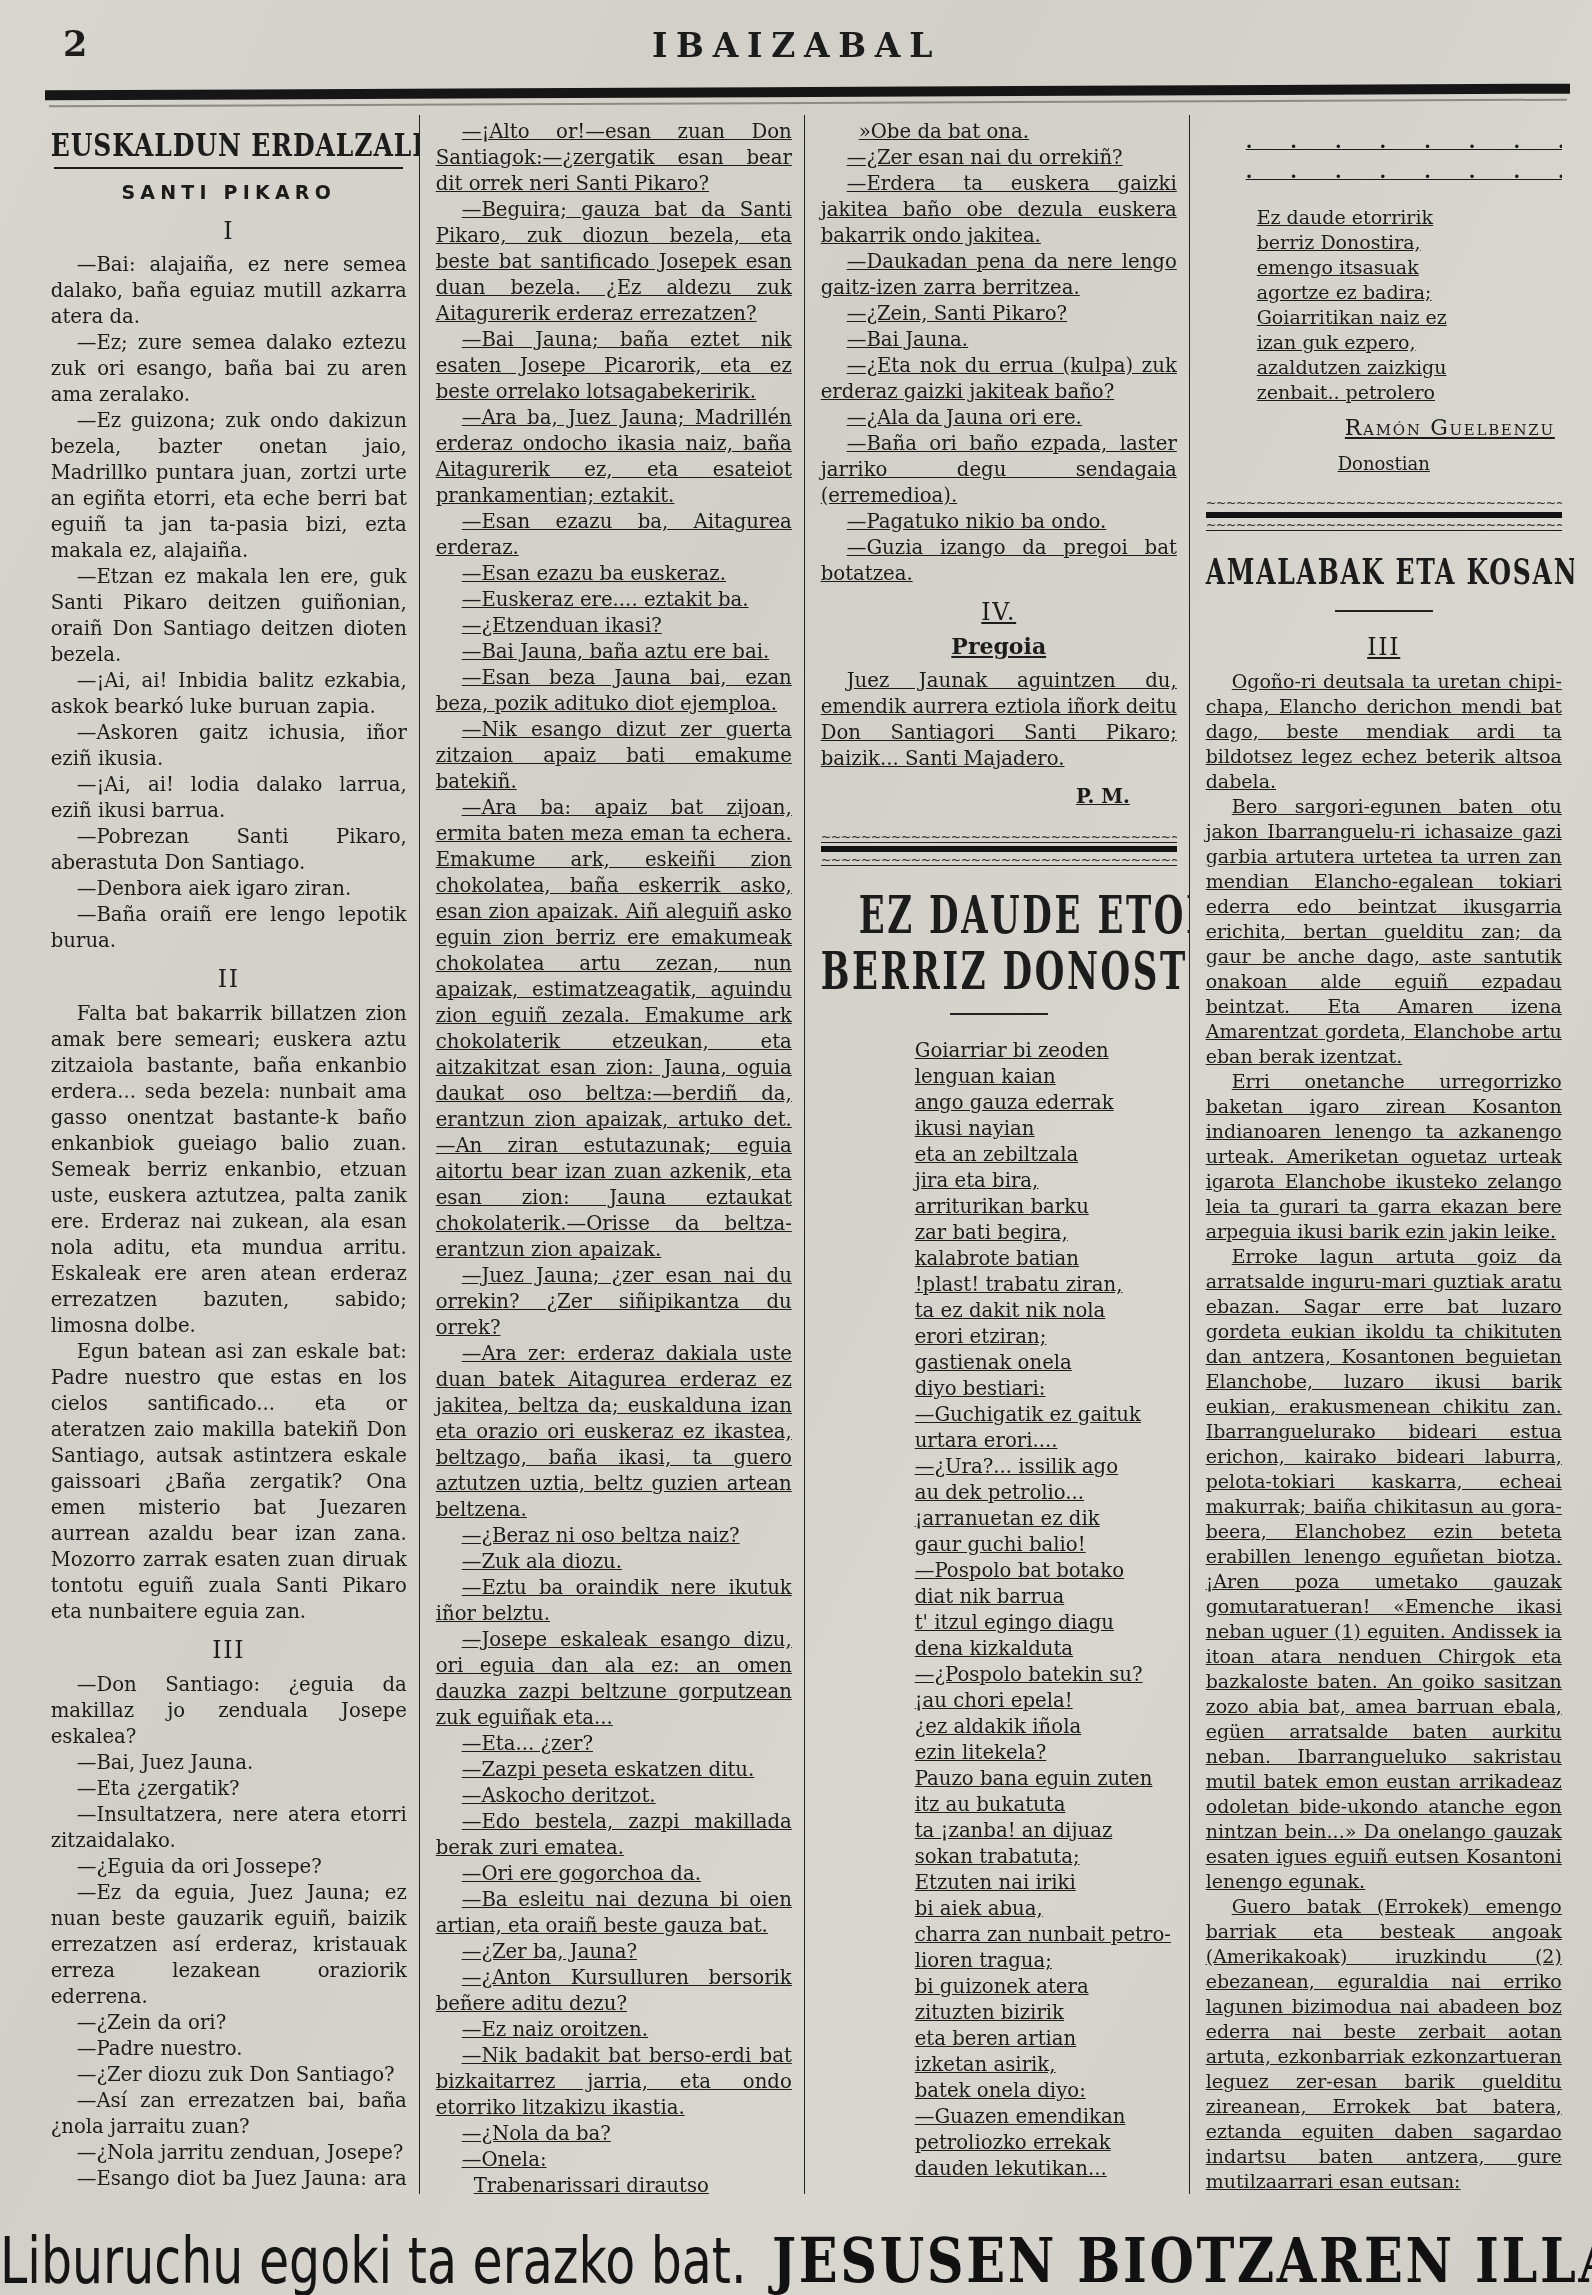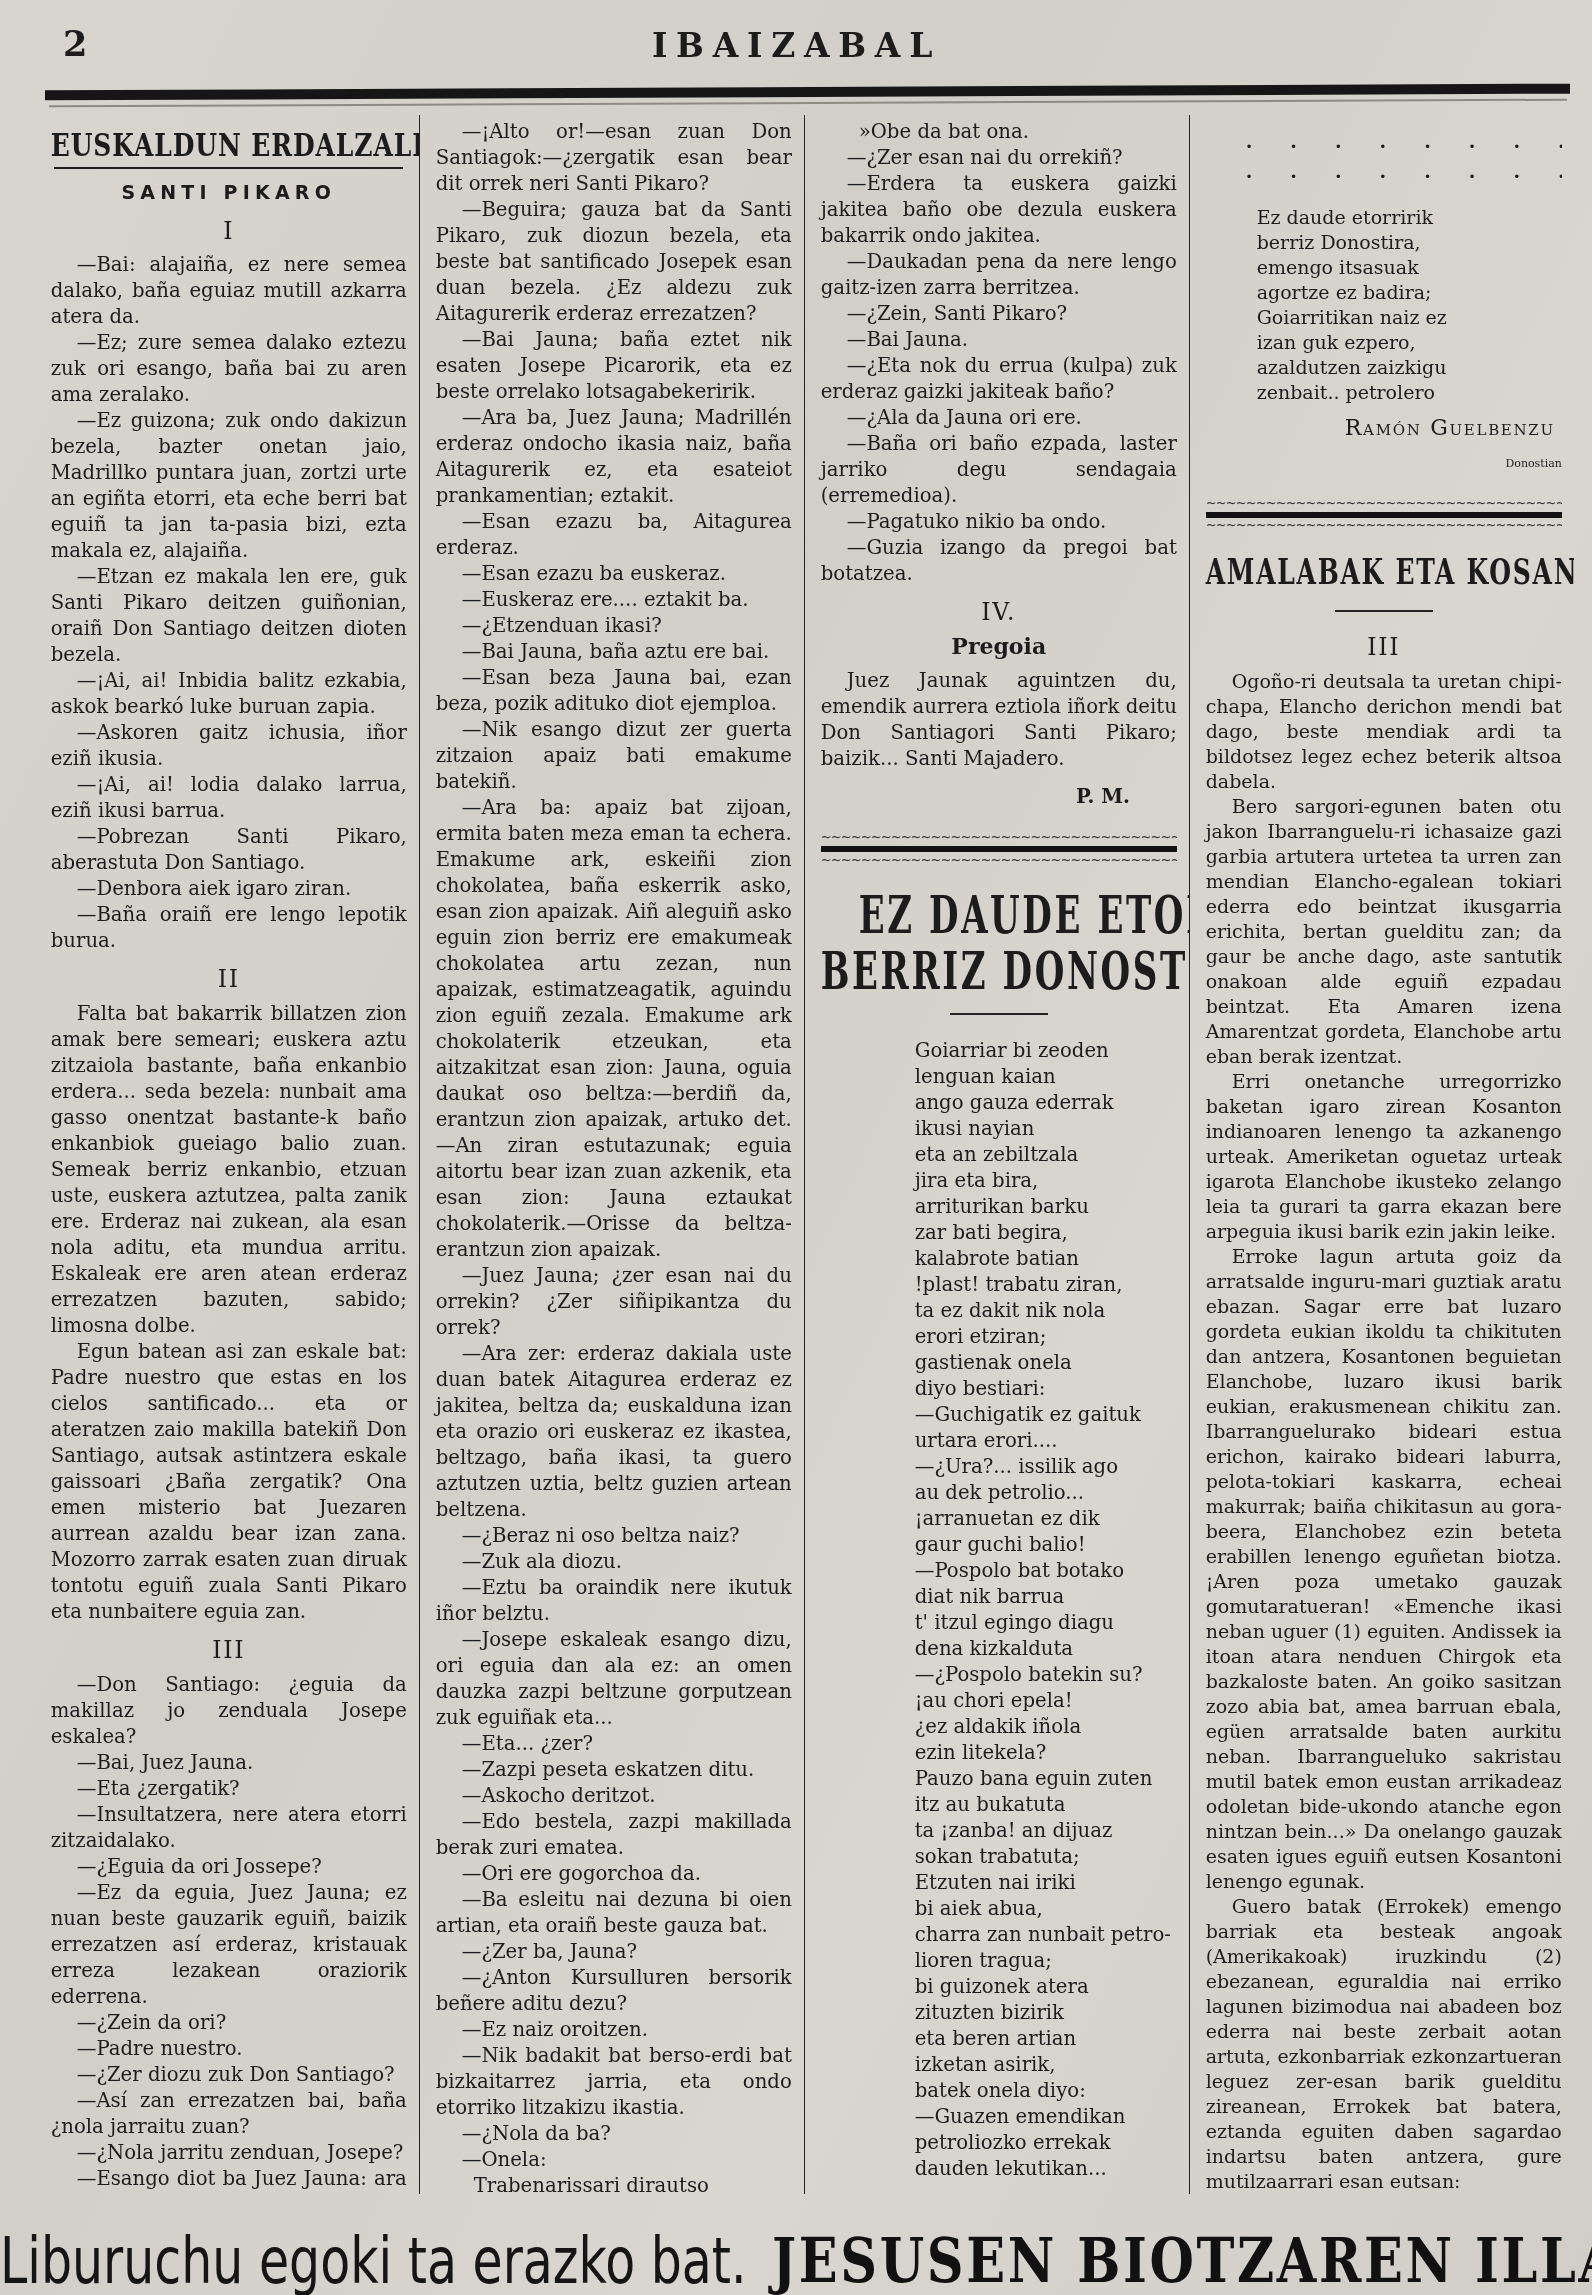--- a/index.html
+++ b/index.html
@@ -12,35 +12,35 @@
   .masthead { position:absolute; left:0; right:0; top:26px; text-align:center;
     font-size:33px; font-weight:bold; letter-spacing:8.7px; }
   .rule-thick { position:absolute; left:45px; right:23px; top:87px; height:9.6px;
     background:#161616; transform:rotate(-0.25deg); }
   .rule-thin { position:absolute; left:49px; right:26px; top:102px; height:1.7px;
     background:#8d8a83; transform:rotate(-0.25deg); }
 
   .cols { position:absolute; left:35px; right:19px; top:115px; bottom:101px; display:flex; }
   .col { flex:1 1 0; padding:3.5px 12.2px 0 15.7px; overflow:hidden;
     font-size:19.7px; line-height:26px; text-align:justify; }
-  .col + .col { border-left:1.7px solid #232323; }
+  .col + .col { border-left:1.7px solid #232323;text-decoration:underline; }
   .c3 { font-size:19px; line-height:25px; }
 
   .para { margin:0; text-indent:26px; }
   .art-title { font-size:25px; font-weight:bold; text-align:center; letter-spacing:0.9px;
     white-space:nowrap; transform:scaleY(1.3); margin:14px 0 5.2px; }
   .title-rule { height:1.7px; background:#1d1d1d; margin:8.7px 3.5px 10.5px; }
   .art-subtitle { font-family:"DejaVu Sans", sans-serif; font-weight:bold; font-size:19px;
     letter-spacing:5.2px; text-align:center; margin:3.5px 0 0; }
   .section-head { text-align:center; font-size:23.6px; letter-spacing:1.7px; margin:12.2px 0 8.7px; }
   .center-bold { text-align:center; font-weight:bold; font-size:22px; margin:1.7px 0 8.7px; }
   .right-sig { text-align:right; padding-right:47px; font-weight:bold; margin:12.2px 0 5.2px; }
   .sig { text-align:right; padding-right:7px; font-variant:small-caps; font-size:22px;
     letter-spacing:1.7px; margin-top:10.5px; }
-  .byline { font-size:11px; margin-top:10.5px; text-align:right; text-indent:0; }
+  .byline { font-size:18px; margin-top:10.5px; text-align:center; text-indent:0; }
   .verse-line { padding-left:38px; text-align:left; }
 
   .sep { margin:23px 0 23px; }
   .wavy { font-size:13px; letter-spacing:-0.9px; line-height:7.9px; height:9.6px; overflow:hidden;
     color:#2c2c2c; white-space:nowrap; text-align:center; }
   .sep-bar { height:6.1px; background:#121212; margin:3.5px 0; }
 
   .headline2 { margin:26px 0 7px; }
   .h2-line { line-height:1.3; }
   .h2-line span { display:inline-block; transform:scaleY(1.55); transform-origin:center;

